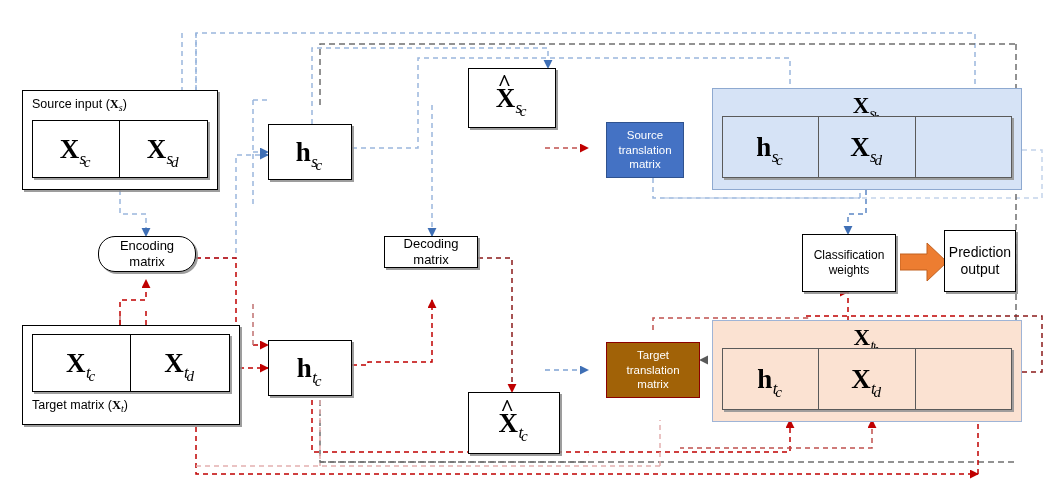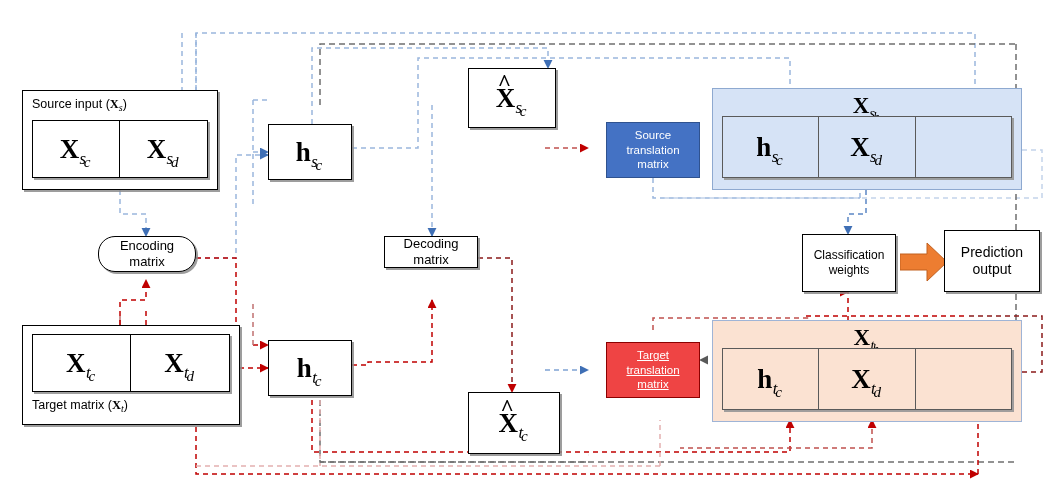--- a/index.html
+++ b/index.html
@@ -35,21 +35,21 @@
   .panel-hdr{position:absolute;left:0;right:0;top:4px;text-align:center;
              font-family:"Liberation Serif",serif;font-weight:700;font-size:23px;}
   .cellrow.on-src{background:#d6e3f6;border:1.5px solid #5a5a5a;}
   .cellrow.on-src .cell{border-right:1.5px solid #5a5a5a;}
   .cellrow.on-tgt{background:#fbe2d2;border:1.5px solid #5a5a5a;}
   .cellrow.on-tgt .cell{border-right:1.5px solid #5a5a5a;}
   .tm{position:absolute;box-sizing:border-box;display:flex;align-items:center;
       justify-content:center;text-align:center;color:#fff;font-size:11.5px;
       line-height:1.28;font-weight:400;}
   .tm-src{background:#4472c4;border:1px solid #2f528f;}
-  .tm-tgt{background:#ef4444;border:1px solid #8b0000;text-decoration:underline;}
+  .tm-tgt{background:#a16207;border:1px solid #8b0000;}
   .arrowblock{position:absolute;}
 </style>
 </head>
 <body>
 
 <div id="stage">
 
   <svg id="wires" viewBox="0 0 1064 500" xmlns="http://www.w3.org/2000/svg">
     <defs>
       <marker id="ab" markerWidth="7" markerHeight="7" refX="5.4" refY="3" orient="auto">
@@ -200,21 +200,21 @@
     <span class="mathbox">
       <span class="hatwrap"><span class="hat">^</span><span>X</span></span><span class="sub">s</span><span class="sub2">c</span>
     </span>
   </div>
   <div class="node plain" style="left:468px;top:392px;width:92px;height:62px;">
     <span class="mathbox">
       <span class="hatwrap"><span class="hat">^</span><span>X</span></span><span class="sub">t</span><span class="sub2">c</span>
     </span>
   </div>
 
-  <div class="tm tm-src" style="left:606px;top:122px;width:94px;height:56px;">
+  <div class="tm tm-src" style="left:606px;top:122px;width:78px;height:56px;">
     <div>
       <span>Source</span><br><span>translation</span><br><span>matrix</span>
     </div>
   </div>
   <div class="tm tm-tgt" style="left:606px;top:342px;width:94px;height:56px;">
     <div>
       <span>Target</span><br><span>translation</span><br><span>matrix</span>
     </div>
   </div>
 
@@ -251,19 +251,19 @@
       <span>Classification</span><br><span>weights</span>
     </div>
   </div>
 
   <div class="arrowblock" style="left:900px;top:240px;width:48px;height:44px;">
     <svg viewBox="0 0 48 44" width="48" height="44" xmlns="http://www.w3.org/2000/svg">
       <path d="M0,14 L27,14 L27,3 L47,22 L27,41 L27,30 L0,30 Z" fill="#ed7d31" stroke="#c1601f" stroke-width="1"></path>
     </svg>
   </div>
 
-  <div class="node plain" style="left:944px;top:230px;width:96px;height:62px;">
+  <div class="node plain" style="left:944px;top:230px;width:72px;height:62px;">
     <div class="lbl" style="font-size:14px;">
       <span>Prediction</span><br><span>output</span>
     </div>
   </div>
 
 </div>
 
 </body></html>

